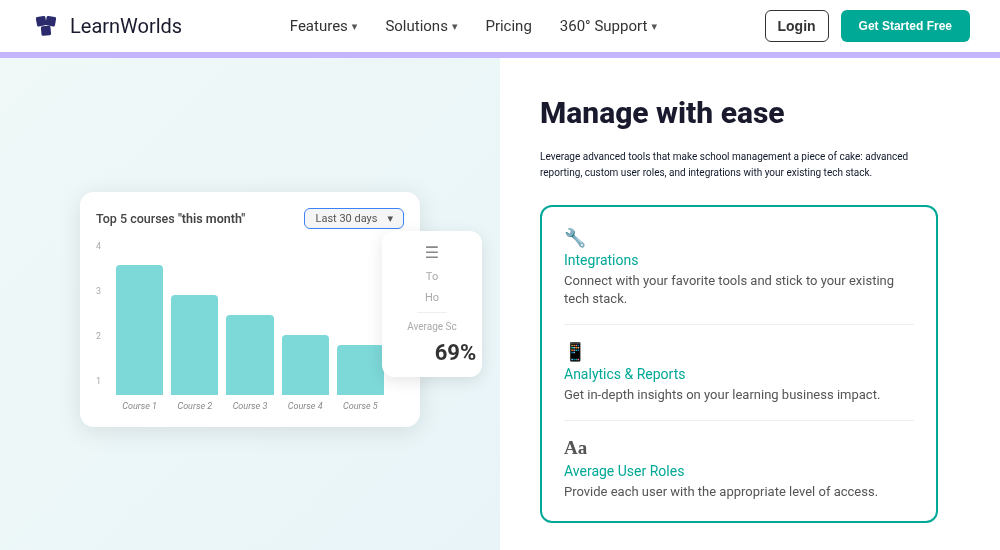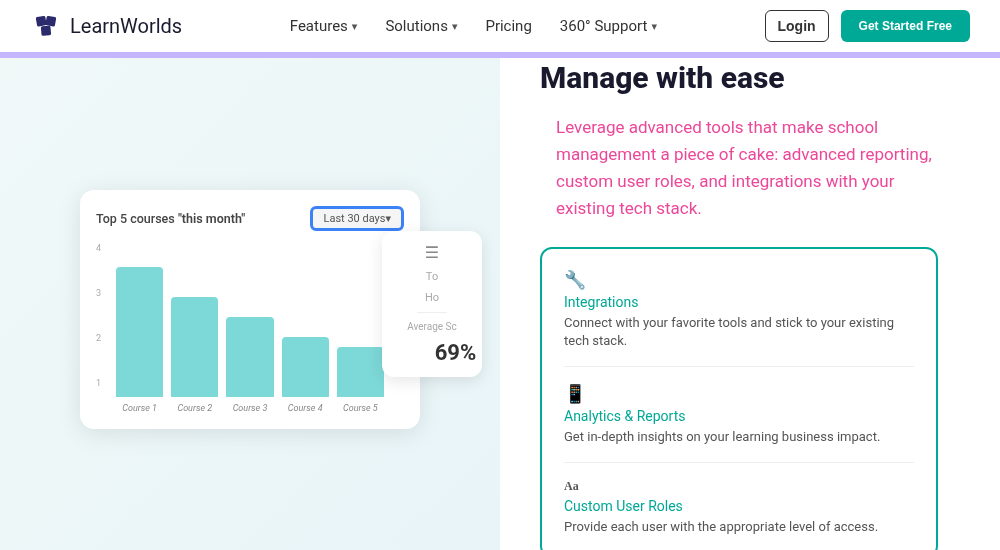--- a/index.html
+++ b/index.html
@@ -35,22 +35,22 @@
     .dashboard-card {
       background: #fff; border-radius: 14px; padding: 16px;
       width: 340px; box-shadow: 0 4px 24px rgba(0,0,0,0.10);
       position: relative; z-index: 2;
       margin-top: 10px;
     }
     .dashboard-header { display: flex; align-items: center; justify-content: space-between; margin-bottom: 12px; }
     .dashboard-title { font-size: 12.5px; color: #444; font-weight: 500; }
     .dashboard-title span { font-weight: 600; }
     .date-filter {
-      background: #f5f5f5; border: 3px solid #3b82f6; border-radius: 6px;
-      padding: 3px 10px; font-size: 11px; color: #555; display: flex; align-items: center; gap: 0;
+      background: #f5f5f5; border: 1px solid #3b82f6; border-radius: 6px;
+      padding: 3px 10px; font-size: 11px; color: #555; display: flex; align-items: center; gap: 10px;
       cursor: pointer;
     }
     .chart-area {
       display: flex; align-items: flex-end; justify-content: space-around;
       height: 170px; padding: 10px 0 0 0; position: relative;
     }
     .chart-y-labels {
       position: absolute; left: 0; top: 0; bottom: 24px;
       display: flex; flex-direction: column; justify-content: space-between;
       font-size: 9px; color: #aaa;
@@ -71,21 +71,21 @@
     .side-panel-text { font-size: 10px; color: #aaa; text-align: center; }
     .side-panel-score { font-size: 22px; font-weight: 700; color: #333; margin-left: 47px; }
     .side-panel-to { font-size: 11px; color: #aaa; }
     .divider-line { width: 30px; height: 1px; background: #eee; }
 
     
     .right-side {
       width: 50%; padding: 40px 62px 30px 40px; display: flex; flex-direction: column; justify-content: center;
     }
     .section-title { font-size: 30px; font-weight: 800; color: #1a1a2e; margin-bottom: 18px; line-height: 1.2; }
-    .section-desc { font-size: 17px; color: #ec4899; line-height: 1.6; margin-bottom: 24px; margin-left: 16px; }
+    .section-desc { font-size: 10px; color: #0f172a; line-height: 1.6; margin-bottom: 24px; }
 
     .features-box {
       border: 2px solid #00a896; border-radius: 12px; padding: 20px 22px;
       display: flex; flex-direction: column; gap: 16px;
     }
     .feature-item { display: flex; flex-direction: column; gap: 2px; }
     .feature-icon { font-size: 18px; color: #555; margin-bottom: 2px; }
     .feature-name { font-size: 14px; font-weight: 400; color: #00a896; margin-bottom: 2px; }
     .feature-desc { font-size: 13px; color: #555; line-height: 1.4; }
     .feature-divider { height: 1px; background: #eee; }
@@ -187,21 +187,21 @@
 
       <div class="feature-item">
         <span class="feature-icon">📱</span>
         <span class="feature-name">Analytics &amp; Reports</span>
         <span class="feature-desc">Get in-depth insights on your learning business impact.</span>
       </div>
 
       <div class="feature-divider"></div>
 
       <div class="feature-item">
-        <span class="feature-icon" style="font-size:12px;font-weight:600;font-family:serif;color:#555;">Aa</span>
-        <span class="feature-name">Custom User Roles</span>
+        <span class="feature-icon" style="font-size:19px;font-weight:600;font-family:serif;color:#555;">Aa</span>
+        <span class="feature-name">Average User Roles</span>
         <span class="feature-desc">Provide each user with the appropriate level of access.</span>
       </div>
 
     </div>
   </div>
 
 </div>
 
 </body></html>

